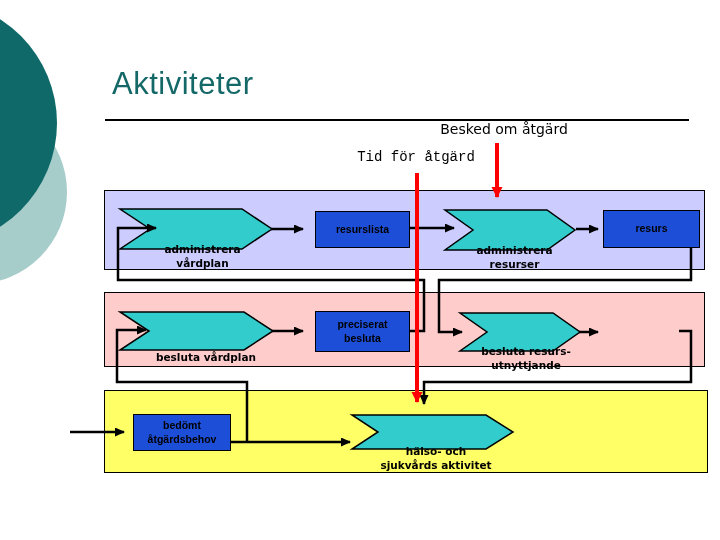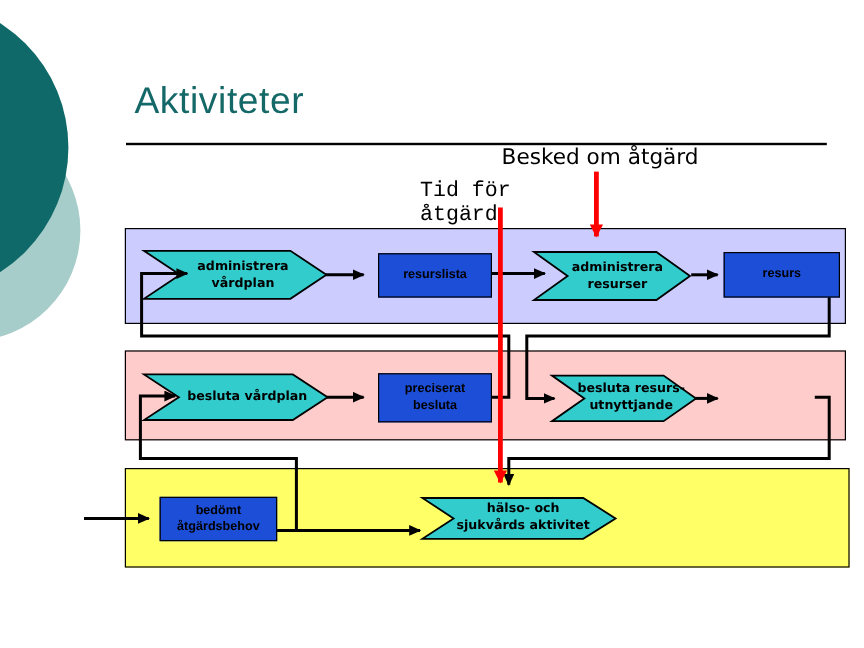--- a/index.html
+++ b/index.html
@@ -10,22 +10,22 @@
   .circle{position:absolute;border-radius:50%;}
   .circle-light{left:-117px;top:100px;width:184px;height:184px;background:#a6cdca;}
   .circle-dark{left:-189px;top:0px;width:246px;height:246px;background:#0e6968;}
 
   
   .title{position:absolute;left:112px;top:66px;font-size:31px;color:#156868;
          letter-spacing:.5px;font-family:"Liberation Sans",sans-serif;text-align:right;}
   .title-line{position:absolute;left:105px;top:119px;width:584px;height:2px;background:#000;}
 
   
-  .annot{position:absolute;font-family:"DejaVu Sans",sans-serif;font-size:18px;color:#000;
-         text-align:left;}
+  .annot{position:absolute;font-family:"DejaVu Sans",sans-serif;font-size:14px;color:#000;
+         text-align:center;}
   .annot-besked{left:418px;top:121px;width:172px;}
   .annot-tid{left:350px;top:149px;width:132px;font-family:Liberation Mono, monospace;}
 
   
   .lane{position:absolute;left:104px;width:601px;box-sizing:border-box;border:1px solid #000;}
   .lane-resources{top:190px;height:80px;background:#ccccff;}
   .lane-decisions{top:292px;height:75px;background:#ffcccc;}
   .lane-activities{top:390px;height:83px;width:604px;background:#ffff66;}
 
   
@@ -38,21 +38,21 @@
        color:#000;white-space:pre-line;}
   .box-resurslista{left:315px;top:211px;width:95px;height:37px;}
   .box-resurs{left:603px;top:210px;width:97px;height:38px;}
   .box-preciserat{left:315px;top:311px;width:95px;height:41px;}
   .box-atgardsbeslut{left:603px;top:311px;width:77px;height:41px;}
   .box-bedomt{left:133px;top:414px;width:98px;height:37px;}
 
   
   .chevlabel{position:absolute;z-index:4;display:flex;align-items:center;justify-content:center;
        text-align:center;font-family:"DejaVu Sans",sans-serif;font-weight:bold;font-size:10.5px;
-       line-height:1.3;color:#000;white-space:pre-line;}
+       line-height:1.3;color:#000;white-space:pre-line;margin-top:27px;}
   .cl-admvard{left:145px;top:211px;width:115px;height:38px;}
   .cl-admres{left:462px;top:212px;width:105px;height:37px;}
   .cl-beslvard{left:146px;top:313px;width:120px;height:36px;}
   .cl-beslres{left:478px;top:314px;width:96px;height:36px;}
   .cl-halso{left:372px;top:416px;width:128px;height:32px;}
 
   .footer{position:absolute;right:8px;top:502px;font-family:"DejaVu Sans",sans-serif;
           font-style:italic;font-size:12px;color:#000;}
 </style>
 </head>

